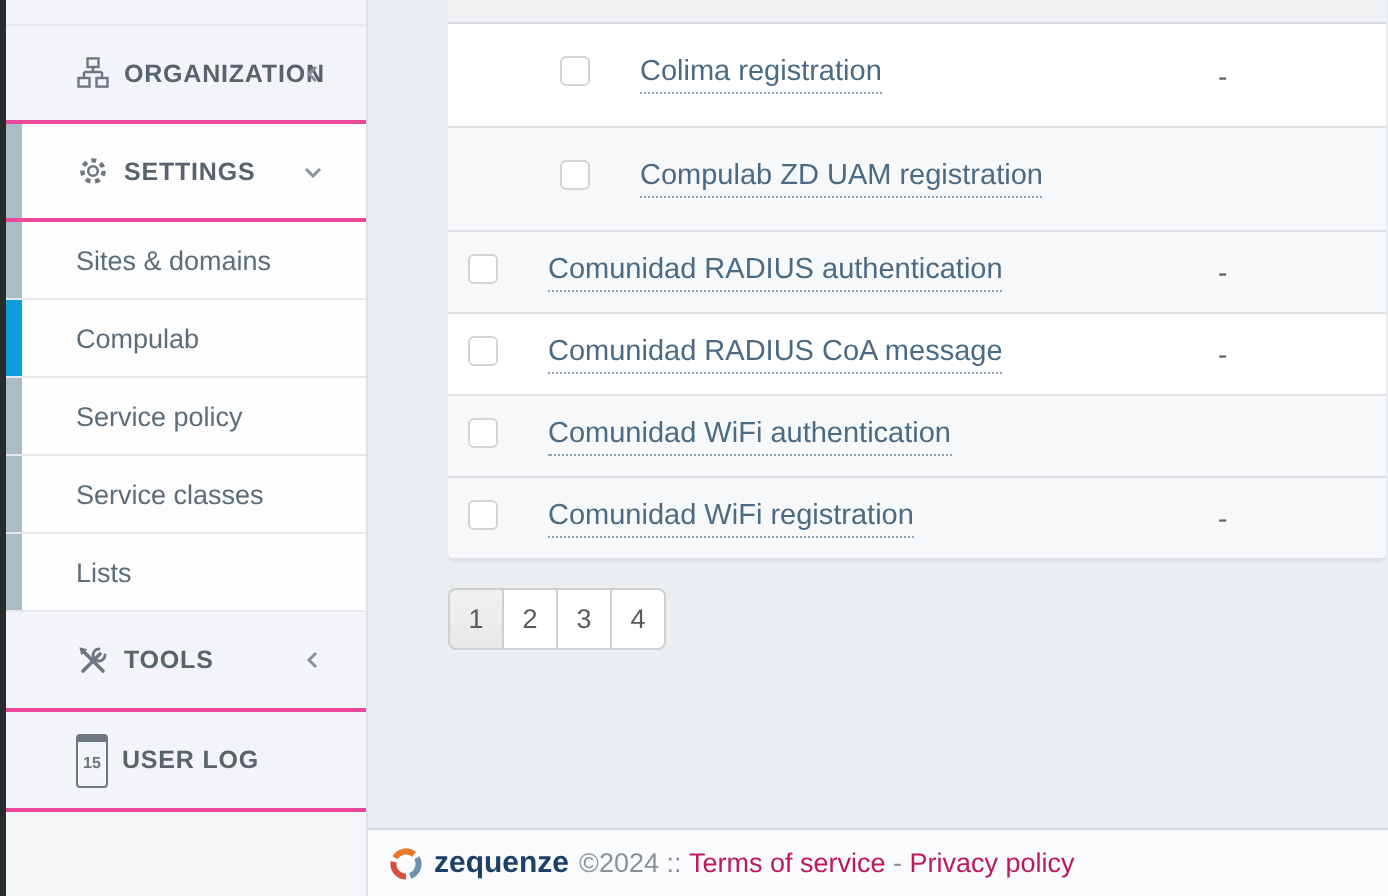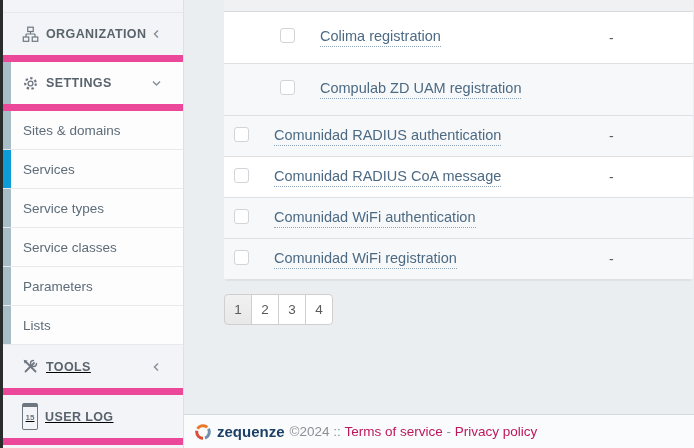--- a/index.html
+++ b/index.html
@@ -6,30 +6,30 @@
   *{box-sizing:border-box;}
   .app{position:relative;width:694px;height:448px;overflow:hidden;display:flex;
        font-family:"Liberation Sans",sans-serif;background:#ebeef1;}
   .dark-edge{width:3px;background:#282d2b;flex:0 0 3px;}
 
   
   .sidebar{width:181px;flex:0 0 181px;background:#f5f6f8;border-right:1px solid #dde0e4;
            display:flex;flex-direction:column;}
   .stub{height:13px;background:#f3f4f7;border-bottom:1px solid #e6e8eb;}
   .nav-header{position:relative;height:49px;display:flex;align-items:center;
-              padding-left:19px;background:#f3f4f7;border-bottom:7px solid #ec4899;cursor:pointer;}
-  .nav-header.h50{height:50px;text-decoration:underline;}
+              padding-left:35px;background:#f3f4f7;border-bottom:2px solid #ec4899;cursor:pointer;}
+  .nav-header.h50{height:50px;}
   .nav-header.settings{background:#fdfdfe;}
   .nav-label{font-size:12.5px;font-weight:bold;letter-spacing:.4px;color:#59636c;margin-left:7px;}
   .chev{position:absolute;right:20px;top:50%;transform:translateY(-50%);display:flex;}
   .icon{display:flex;align-items:center;}
   .strip{position:absolute;left:0;top:0;bottom:0;width:8px;background:#a9bdc7;}
   .strip.active{background:#0c9cd8;}
   .sub-item{position:relative;height:39px;display:flex;align-items:center;background:#fdfdfe;
-            border-bottom:1px solid #e7e9ec;padding-left:20px;cursor:pointer;}
+            border-bottom:1px solid #e7e9ec;padding-left:35px;cursor:pointer;}
   .sub-label{font-size:13.5px;color:#5d6c78;}
   .cal{width:16px;height:27px;border:1px solid #6e7780;border-top-width:4px;border-radius:2px;
        display:flex;align-items:center;justify-content:center;}
   .cal span{font-size:8px;line-height:1;color:#6e7780;font-weight:bold;}
 
   
   .main{flex:1;display:flex;flex-direction:column;background:#ebeef1;min-width:0;}
   .card{margin-left:40px;margin-right:1px;background:#ffffff;border-radius:0 0 4px 4px;
         overflow:hidden;box-shadow:0 1px 1px rgba(0,0,0,.06);}
   .table-header-stub{height:12px;background:#f0f1f3;border-bottom:1px solid #d9dadd;}
@@ -102,33 +102,29 @@
       </span>
     </div>
 
     <nav>
       <div class="sub-item">
         <span class="strip"></span>
         <span class="sub-label">Sites &amp; domains</span>
       </div>
       <div class="sub-item">
         <span class="strip active"></span>
-        <span class="sub-label">Services</span>
-      </div>
-      <div class="sub-item">
-        <span class="strip"></span>
-        <span class="sub-label">Service types</span>
+        <span class="sub-label">Compulab</span>
+      </div>
+      <div class="sub-item">
+        <span class="strip"></span>
+        <span class="sub-label">Service policy</span>
       </div>
       <div class="sub-item">
         <span class="strip"></span>
         <span class="sub-label">Service classes</span>
-      </div>
-      <div class="sub-item">
-        <span class="strip"></span>
-        <span class="sub-label">Parameters</span>
       </div>
       <div class="sub-item">
         <span class="strip"></span>
         <span class="sub-label">Lists</span>
       </div>
     </nav>
 
     <div class="nav-header h50">
       <span class="icon">
         <svg width="17" height="17" viewBox="0 0 17 17" fill="none" stroke="#6e7780" stroke-width="1.8" stroke-linecap="round">

